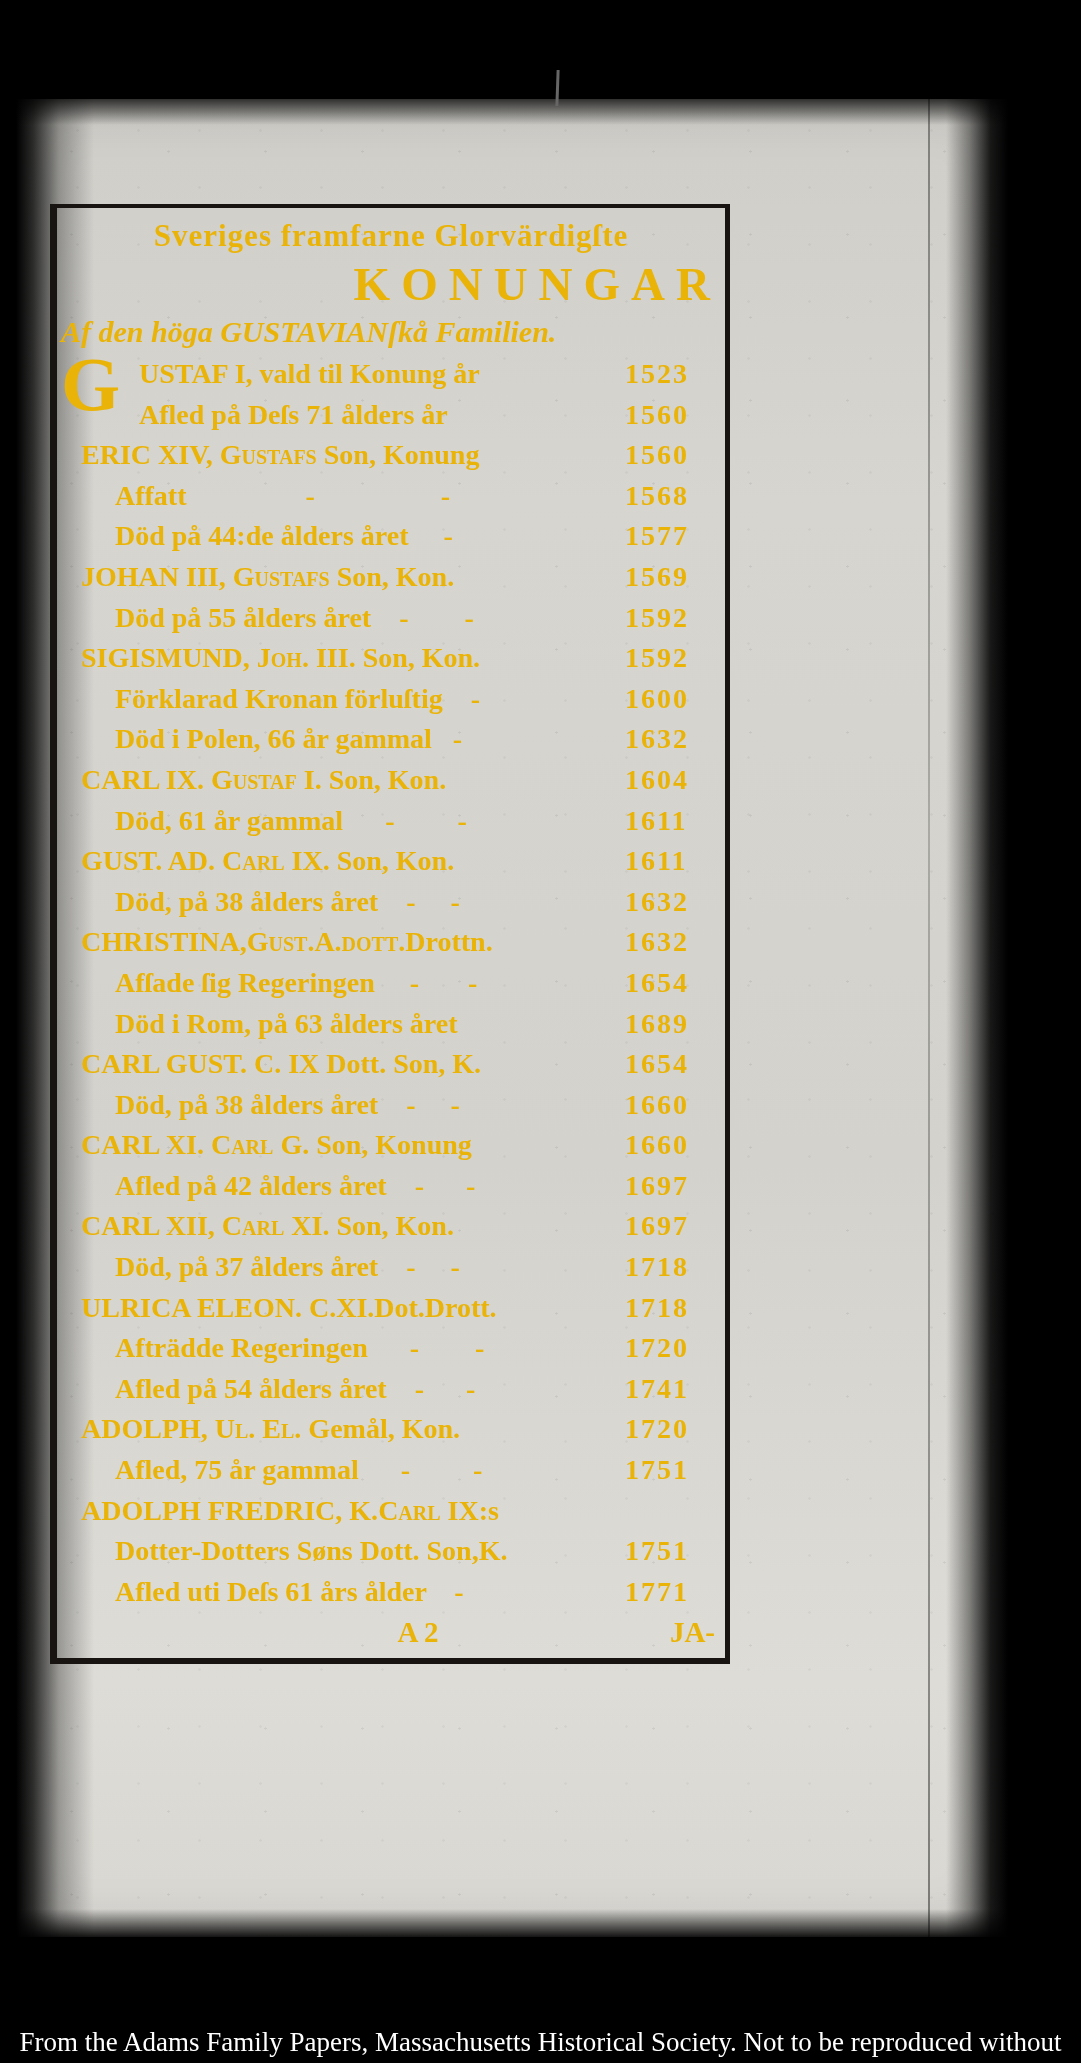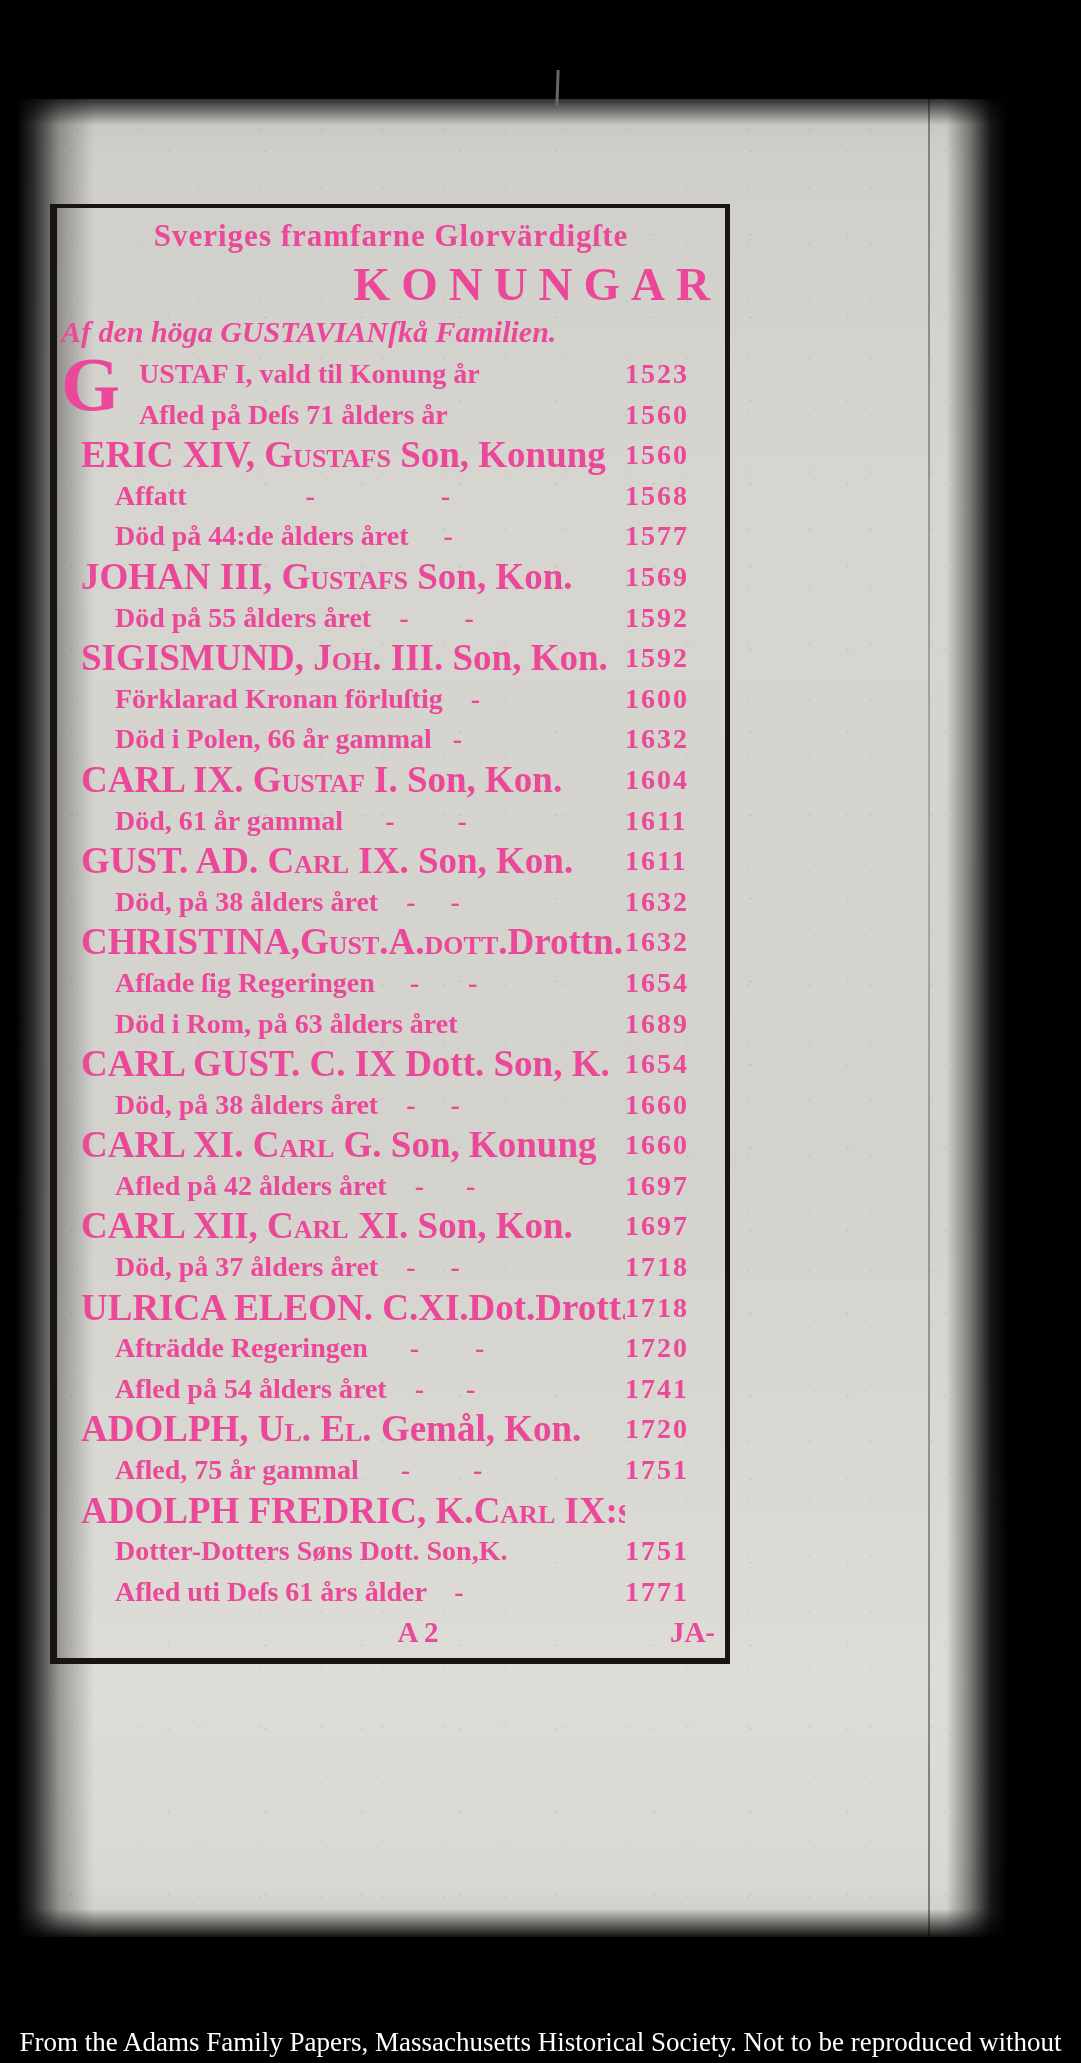--- a/index.html
+++ b/index.html
@@ -37,32 +37,32 @@
   .binding-edge{
     position:absolute;right:0;top:0;width:62px;height:100%;
     background:linear-gradient(90deg,rgba(0,0,0,0) 0%,rgba(20,20,20,.45) 38%,rgba(5,5,5,.9) 72%,#000 100%);
   }
   .top-tick{position:absolute;left:556px;top:70px;width:3px;height:36px;background:#666;transform:rotate(2deg);}
   
   .frame{
     position:absolute;left:50px;top:204px;width:680px;height:1460px;box-sizing:border-box;
     border-top:4px solid #171411;border-left:7px solid #171411;
     border-right:5px solid #171411;border-bottom:6px solid #171411;
-    color:#ec4899;padding:10px 4px 0 4px;
+    color:#eab308;padding:10px 4px 0 4px;
   }
   .hdr1{font-size:31px;font-weight:bold;text-align:center;letter-spacing:1px;height:38px;line-height:36px;}
   .hdr2{font-size:47px;font-weight:bold;text-align:right;letter-spacing:11px;height:57px;line-height:56px;}
   .hdr3{font-size:30px;font-weight:bold;font-style:italic;text-align:left;height:41px;line-height:38px;white-space:nowrap;}
   .entries{position:relative;}
   .dropcap{
     position:absolute;left:0;top:-8px;font-size:76px;line-height:76px;font-weight:bold;
   }
   .row{display:flex;height:40.6px;line-height:40.6px;font-weight:bold;font-size:28px;margin-left:20px;}
   .row-text{flex:1;white-space:pre;overflow:hidden;}
-  .row.main .row-text{font-size:37px;}
+  .row.main .row-text{font-size:28px;}
   .row.drop1 .row-text,.row.drop2 .row-text{padding-left:58px;}
   .row.sub .row-text{padding-left:34px;}
   .sc{font-variant:small-caps;}
   .year{width:96px;text-align:left;font-size:28px;letter-spacing:2px;}
   .footer-row{display:flex;height:42px;line-height:40px;font-weight:bold;font-size:29px;}
   .footer-left{width:180px;}
   .footer-center{flex:1;text-align:center;}
   .footer-right{width:120px;text-align:right;padding-right:6px;}
   
   .caption{

